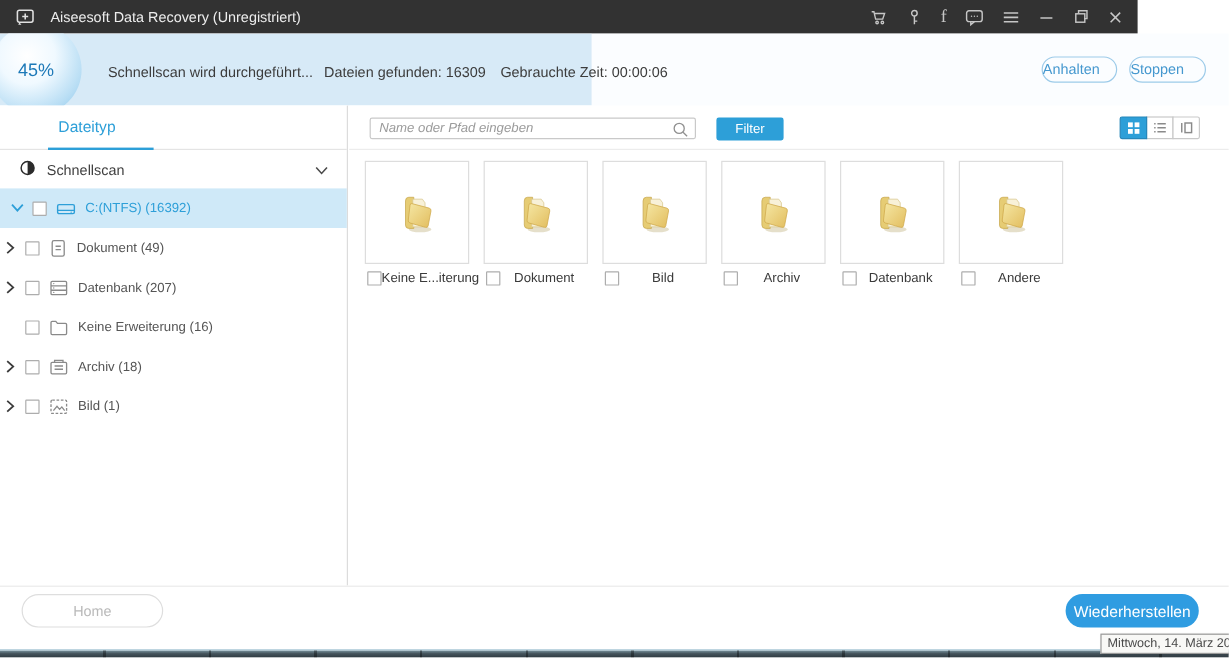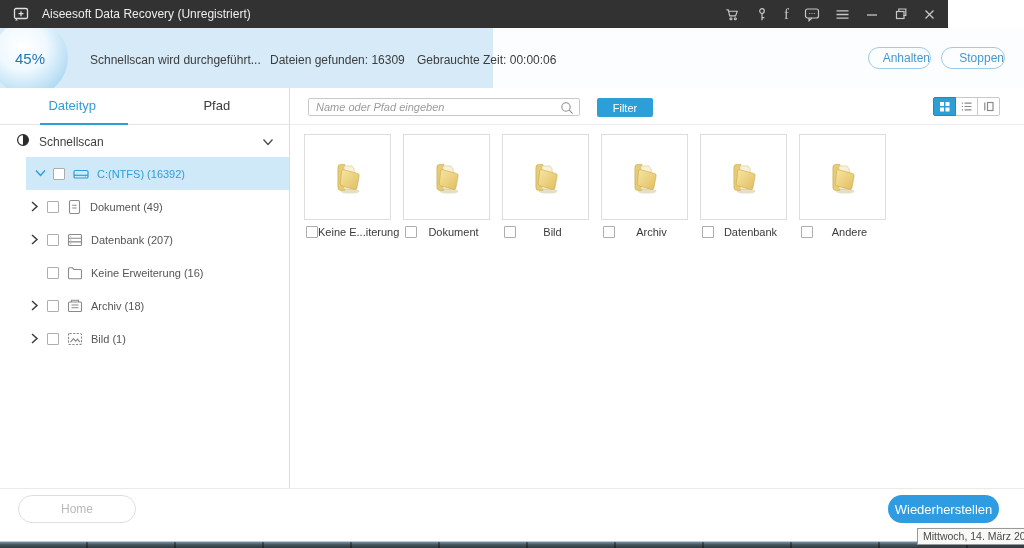--- a/index.html
+++ b/index.html
@@ -34,35 +34,35 @@
     display:flex; align-items:center; justify-content:center;
   }
   .progress-pct { font-size:15px; color:#1d79b8; }
   .band-text { position:absolute; top:25px; font-size:12px; color:#3c3c3c; white-space:nowrap; }
   .t-status { left:90px; }
   .t-files  { left:270px; }
   .t-time   { left:417px; }
   .band-btn {
     position:absolute; top:19px; height:22px; border-radius:12px;
     border:1px solid #9dcbe9; color:#4598cf; background:transparent;
-    font-size:12px; font-family:"Liberation Sans",sans-serif; text-align:right; cursor:pointer;
+    font-size:12px; font-family:"Liberation Sans",sans-serif; text-align:left; cursor:pointer;
   }
   .btn-pause { left:868px; width:63px; }
   .btn-stop  { left:941px; width:64px; }
   
   .app-body { position:absolute; top:88px; left:0; width:1024px; height:400px; }
   .sidebar { position:absolute; left:0; top:0; width:290px; height:400px; border-right:1px solid #dcdcdc; background:#fff; }
   .tabs { position:relative; height:37px; border-bottom:1px solid #e4e4e4; display:flex; }
   .tab { width:145px; text-align:center; line-height:36px; font-size:13px; color:#3b3b3b; cursor:pointer; }
   .tab.active { color:#2d9fd8; }
   .tab-underline { position:absolute; left:40px; bottom:-1px; width:88px; height:2px; background:#2d9fd8; }
   .scan-row { position:relative; height:30px; display:flex; align-items:center; padding-left:16px; margin-top:2px; cursor:pointer; }
   .scan-label { font-size:12px; color:#3f3f3f; margin-left:9px; }
   .scan-chevron { position:absolute; right:14px; display:flex; }
-  .tree-row { position:relative; height:33px; display:flex; align-items:center; font-size:11px; color:#555; cursor:pointer;margin-left:26px; }
+  .tree-row { position:relative; height:33px; display:flex; align-items:center; font-size:11px; color:#555; cursor:pointer; }
   .tree-row.selected { background:#cfe9f8; color:#2d9fd8; }
   .lvl0 { padding-left:6px; }
   .lvl1 { }
   .tr-chevron { width:17px; display:flex; justify-content:center; }
   .checkbox { width:12px; height:12px; border:1px solid #adadad; background:#fff; border-radius:1px; margin-left:4px; flex:none; cursor:pointer; }
   .tr-icon { margin-left:8px; display:flex; color:#8a8a8a; }
   .tree-row.selected .tr-icon { color:#2d9fd8; }
   .tr-label { margin-left:8px; white-space:nowrap; }
   
   .content { position:absolute; left:291px; top:0; width:733px; height:400px; background:#fff; }
@@ -194,21 +194,20 @@
   <span class="band-text t-time">Gebrauchte Zeit: 00:00:06</span>
   <button class="band-btn btn-pause">Anhalten</button>
   <button class="band-btn btn-stop">Stoppen</button>
 </div>
 
 <div class="app-body">
 
   <div class="sidebar">
     <div class="tabs">
       <div class="tab active">Dateityp</div>
-      <div class="tab">Pfad</div>
       <div class="tab-underline"></div>
     </div>
 
     <div class="scan-row">
       <span>
         <svg width="14" height="14" viewBox="0 0 14 14">
             <circle cx="7" cy="7" r="5.4" fill="none" stroke="#2b2b2b" stroke-width="1.2"></circle>
             <path d="M7 1.6 A5.4 5.4 0 0 1 7 12.4 Z" fill="#2b2b2b"></path>
           </svg>
       </span>

